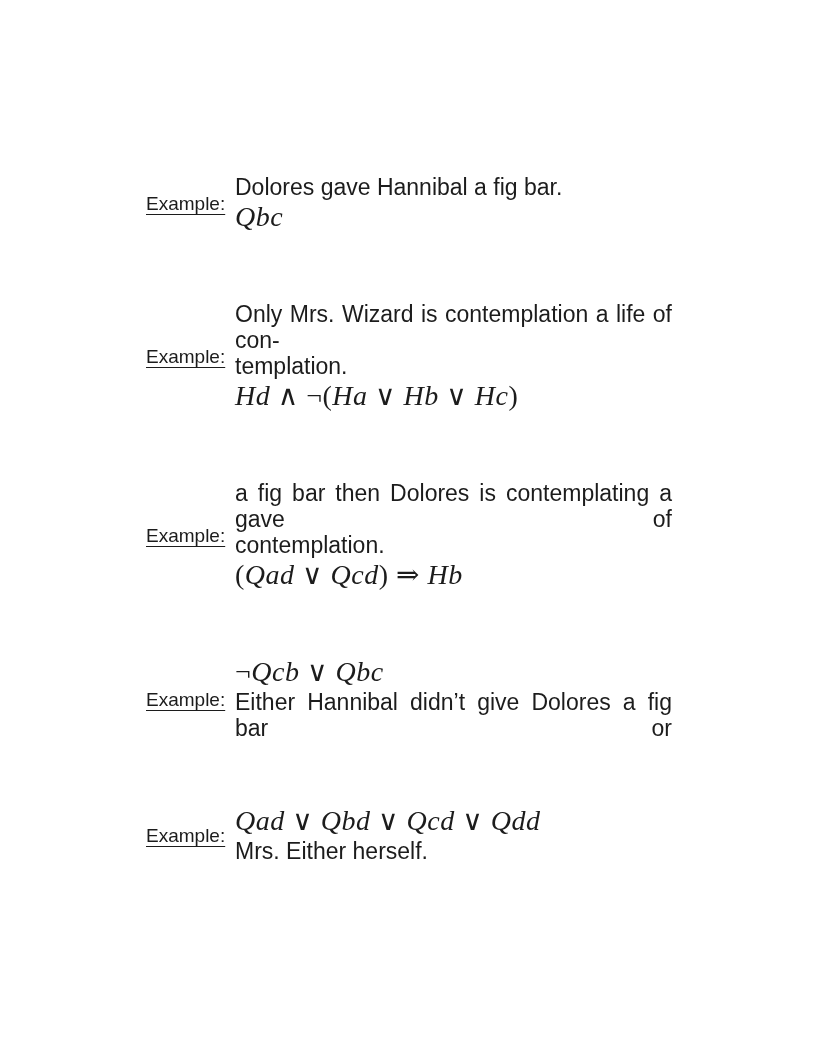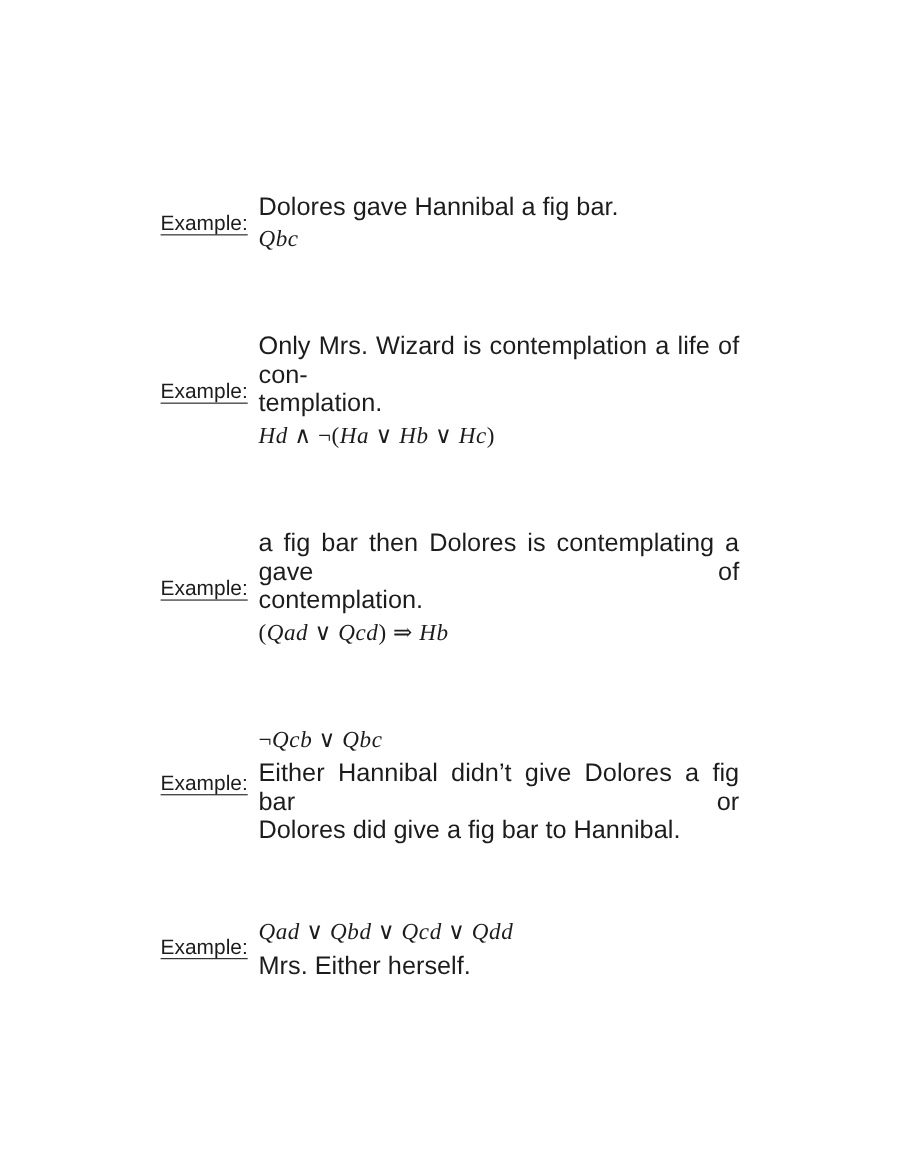--- a/index.html
+++ b/index.html
@@ -43,21 +43,21 @@
     font-size: 23px;
     line-height: 26px;
     white-space: normal;
   }
   .tline.stretch {
     text-align: justify;
     text-align-last: justify;
   }
   .math {
     font-family: "Liberation Serif", "DejaVu Serif", serif;
-    font-size: 21px;
+    font-size: 28px;
     line-height: 26px;
     letter-spacing: 0.5px;
     margin: 4px 0 4px 0;
   }
   .content .math:first-child {
     margin-top: 0;
   }
   .math .mvar {
     font-style: italic;
   }
@@ -94,21 +94,20 @@
           <div class="tline">contemplation.</div>
           <div class="math"><span class="msym">(</span><span class="mvar">Q</span><span class="mvar">a</span><span class="mvar">d</span><span class="msym">&nbsp;</span><span class="msym">∨</span><span class="msym">&nbsp;</span><span class="mvar">Q</span><span class="mvar">c</span><span class="mvar">d</span><span class="msym">)</span><span class="msym">&nbsp;</span><span class="msym">⇒</span><span class="msym">&nbsp;</span><span class="mvar">H</span><span class="mvar">b</span></div>
         </div>
   </section>
 
   <section class="example">
     <div class="label">Example:</div>
     <div class="content">
           <div class="math"><span class="msym">¬</span><span class="mvar">Q</span><span class="mvar">c</span><span class="mvar">b</span><span class="msym">&nbsp;</span><span class="msym">∨</span><span class="msym">&nbsp;</span><span class="mvar">Q</span><span class="mvar">b</span><span class="mvar">c</span></div>
           <div class="tline stretch">Either Hannibal didn’t give Dolores a fig bar or</div>
-          <div class="tline">Dolores did give a fig bar to Hannibal.</div>
         </div>
   </section>
 
   <section class="example">
     <div class="label">Example:</div>
     <div class="content">
           <div class="math"><span class="mvar">Q</span><span class="mvar">a</span><span class="mvar">d</span><span class="msym">&nbsp;</span><span class="msym">∨</span><span class="msym">&nbsp;</span><span class="mvar">Q</span><span class="mvar">b</span><span class="mvar">d</span><span class="msym">&nbsp;</span><span class="msym">∨</span><span class="msym">&nbsp;</span><span class="mvar">Q</span><span class="mvar">c</span><span class="mvar">d</span><span class="msym">&nbsp;</span><span class="msym">∨</span><span class="msym">&nbsp;</span><span class="mvar">Q</span><span class="mvar">d</span><span class="mvar">d</span></div>
           <div class="tline">Mrs. Either herself.</div>
         </div>
   </section>

